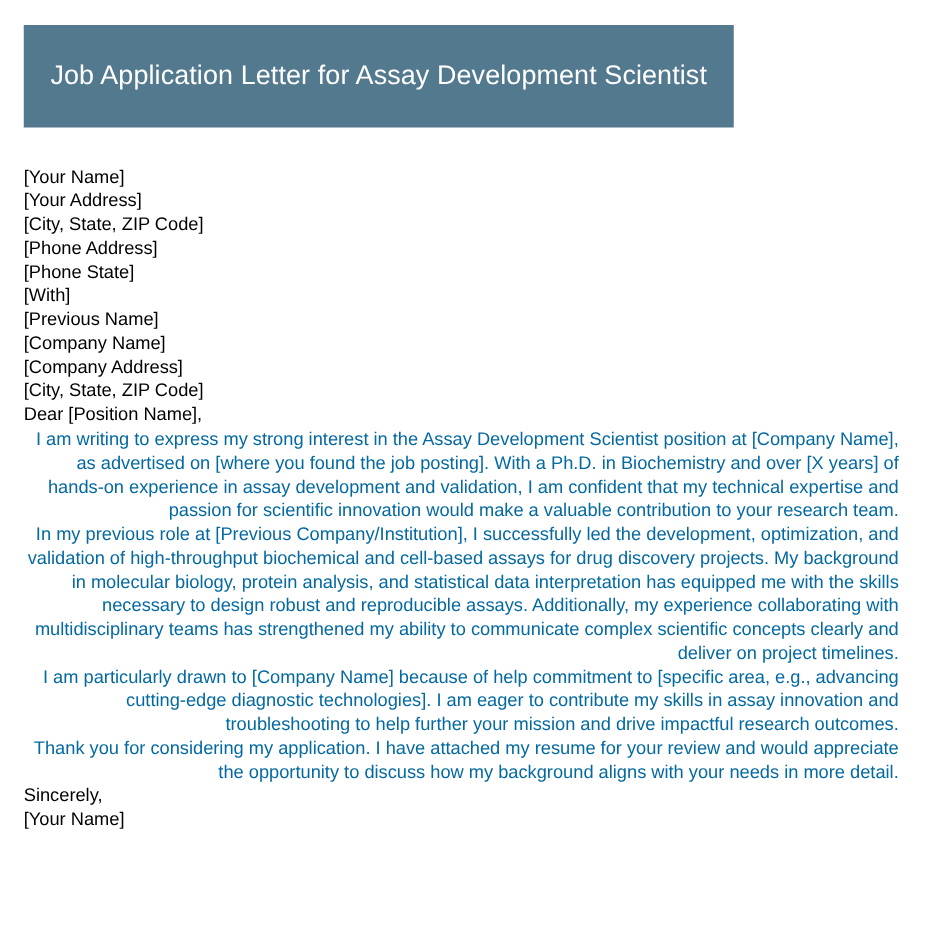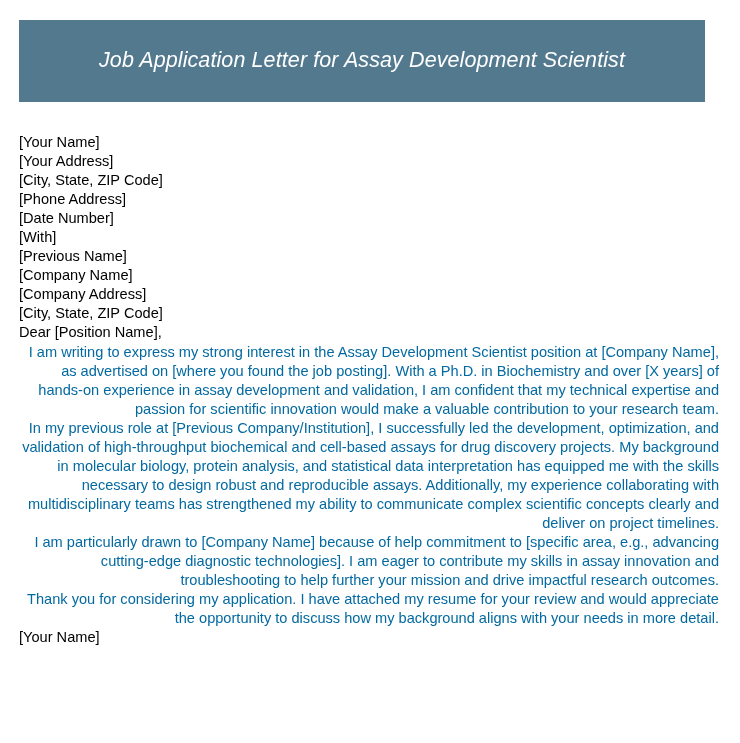--- a/index.html
+++ b/index.html
@@ -20,28 +20,27 @@
     width: 740px;
     height: 743px;
     background: #ffffff;
   }
 
   
   #letter-header {
     position: absolute;
     left: 19px;
     top: 20px;
-    width: 686px;
+    width: 568px;
     height: 82px;
     background: #53798f;
     display: flex;
     align-items: center;
     justify-content: center;
     box-sizing: border-box;
-    font-style: italic;
   }
 
   #letter-title {
     color: #ffffff;
     font-size: 21.5px;
     font-weight: 400;
     letter-spacing: 0.1px;
     line-height: 1;
     text-align: center;
     white-space: nowrap;
@@ -85,35 +84,36 @@
     <div id="letter-title">Job Application Letter for Assay Development Scientist</div>
   </div>
 
   <div id="letter-body">
 
     <div class="block">
       <div class="letter-line">[Your Name]</div>
       <div class="letter-line">[Your Address]</div>
       <div class="letter-line">[City, State, ZIP Code]</div>
       <div class="letter-line">[Phone Address]</div>
-      <div class="letter-line">[Date Number]</div>
+      <div class="letter-line">[Phone State]</div>
       <div class="letter-line">[With]</div>
     </div>
 
     <div class="block">
       <div class="letter-line">[Previous Name]</div>
       <div class="letter-line">[Company Name]</div>
       <div class="letter-line">[Company Address]</div>
       <div class="letter-line">[City, State, ZIP Code]</div>
     </div>
 
     <div class="letter-line">Dear [Position Name],</div>
 
     <p class="letter-para">I am writing to express my strong interest in the Assay Development Scientist position at [Company Name], as advertised on [where you found the job posting]. With a Ph.D. in Biochemistry and over [X years] of hands-on experience in assay development and validation, I am confident that my technical expertise and passion for scientific innovation would make a valuable contribution to your research team.</p>
     <p class="letter-para">In my previous role at [Previous Company/Institution], I successfully led the development, optimization, and validation of high-throughput biochemical and cell-based assays for drug discovery projects. My background in molecular biology, protein analysis, and statistical data interpretation has equipped me with the skills necessary to design robust and reproducible assays. Additionally, my experience collaborating with multidisciplinary teams has strengthened my ability to communicate complex scientific concepts clearly and deliver on project timelines.</p>
     <p class="letter-para">I am particularly drawn to [Company Name] because of help commitment to [specific area, e.g., advancing cutting-edge diagnostic technologies]. I am eager to contribute my skills in assay innovation and troubleshooting to help further your mission and drive impactful research outcomes.</p>
     <p class="letter-para">Thank you for considering my application. I have attached my resume for your review and would appreciate the opportunity to discuss how my background aligns with your needs in more detail.</p>
 
+    <div class="letter-line">Sincerely,</div>
     <div class="letter-line">[Your Name]</div>
 
   </div>
 
 </div>
 
 </body></html>

